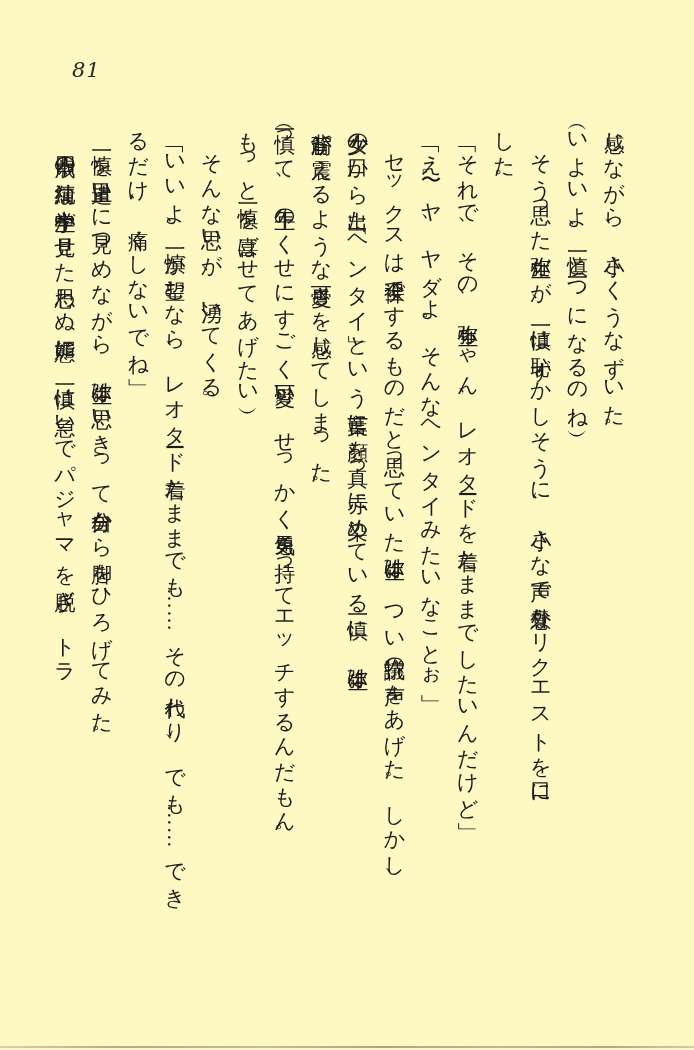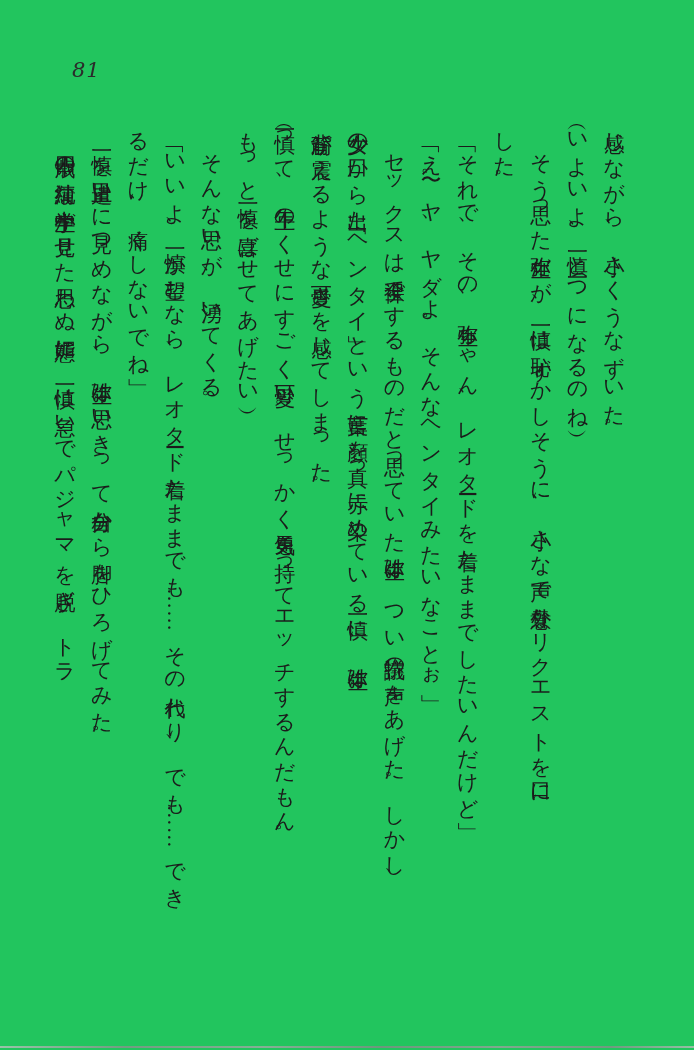--- a/index.html
+++ b/index.html
@@ -4,21 +4,21 @@
 <style>
   html, body {
     margin: 0;
     padding: 0;
     background: #ffffff;
   }
   .page {
     position: relative;
     width: 694px;
     height: 1050px;
-    background: #22c55e;
+    background: #fef9c3;
     overflow: hidden;
     font-family: "Liberation Serif", "DejaVu Serif", serif;
   }
   .page-number {
     position: absolute;
     left: 72px;
     top: 58px;
     font-style: italic;
     font-size: 21px;
     color: #2b2b2b;

